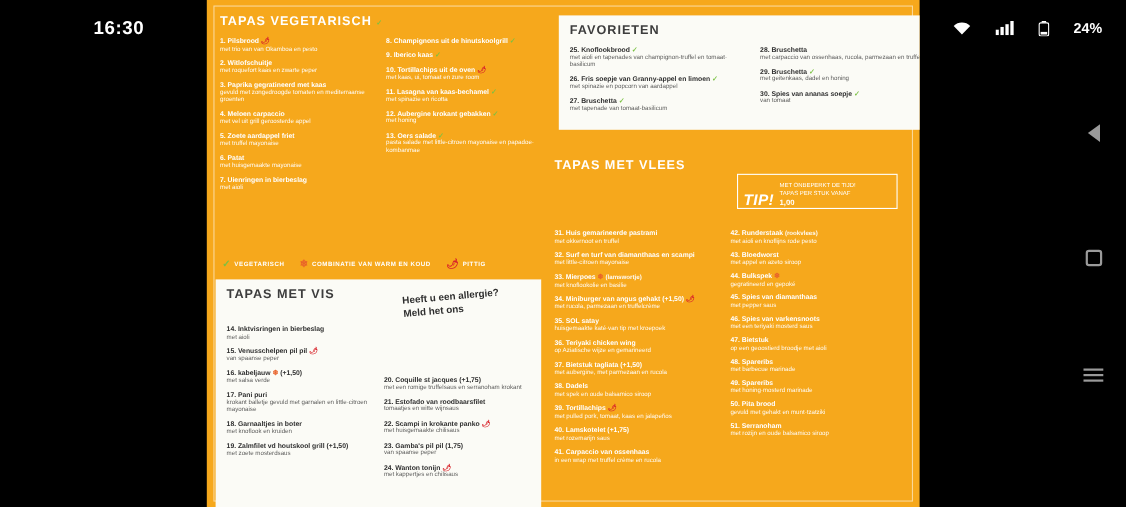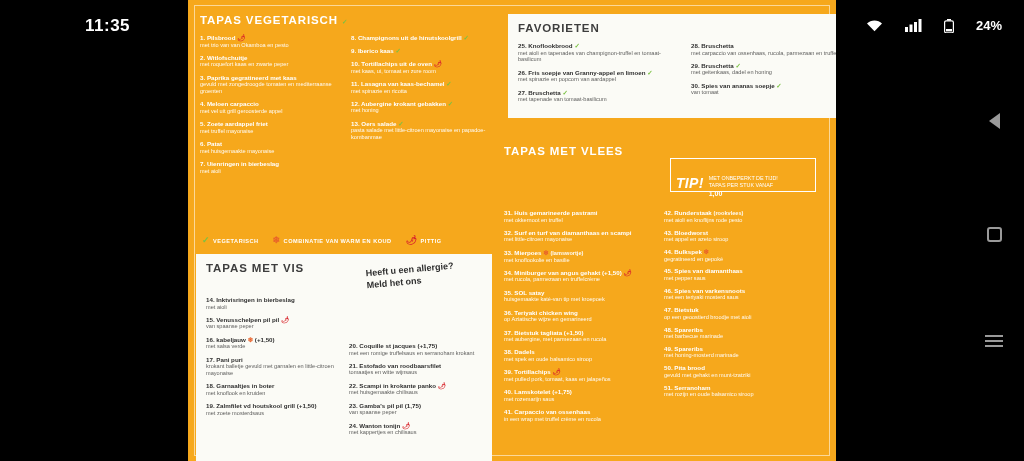--- a/index.html
+++ b/index.html
@@ -105,21 +105,21 @@
     transform: rotate(-5deg);
     color: #2f2f2f; font-size: 9px; font-weight: bold;
     line-height: 1.35; text-align: left;
   }
   
   .tip-box {
     position: absolute; left: 482px; top: 158px;
     width: 146px; height: 32px;
     border: 1px solid #fff;
     background: #f6a81c;
-    display: flex; align-items: flex-start; padding: 16px 5px;
+    display: flex; align-items: flex-end; padding: 0 5px;
     gap: 5px;
   }
   .tip-word {
     color: #fff; font-size: 14px; font-weight: bold; font-style: italic;
     letter-spacing: .3px;
   }
   .tip-text { color: #fff; font-size: 5.4px; line-height: 1.3; }
   .tip-price { font-size: 7px; font-weight: bold; }
   
   .legend {
@@ -140,21 +140,21 @@
   
   .vlees-wrap { display: flex; gap: 10px; }
   .vlees-wrap > div { flex: 1 1 0; min-width: 0; }
   .vlees-right .item { margin-bottom: 5px; }
 </style>
 </head>
 <body>
 
 <div class="screen">
 
-  <div class="status-clock">11:35</div>
+  <div class="status-clock">16:30</div>
   <div class="status-right">
     <span class="wifi-icon">
       <svg width="17" height="13" viewBox="0 0 17 13">
           <path d="M8.5 12.3 1 4.6a10.6 10.6 0 0 1 15 0z" fill="#fff"></path>
         </svg>
     </span>
     <span class="signal-icon">
       <svg width="17" height="13" viewBox="0 0 17 13">
         <rect x="0" y="8" width="3" height="5" fill="#fff"></rect>
         <rect x="4.5" y="5.5" width="3" height="7.5" fill="#fff"></rect>

